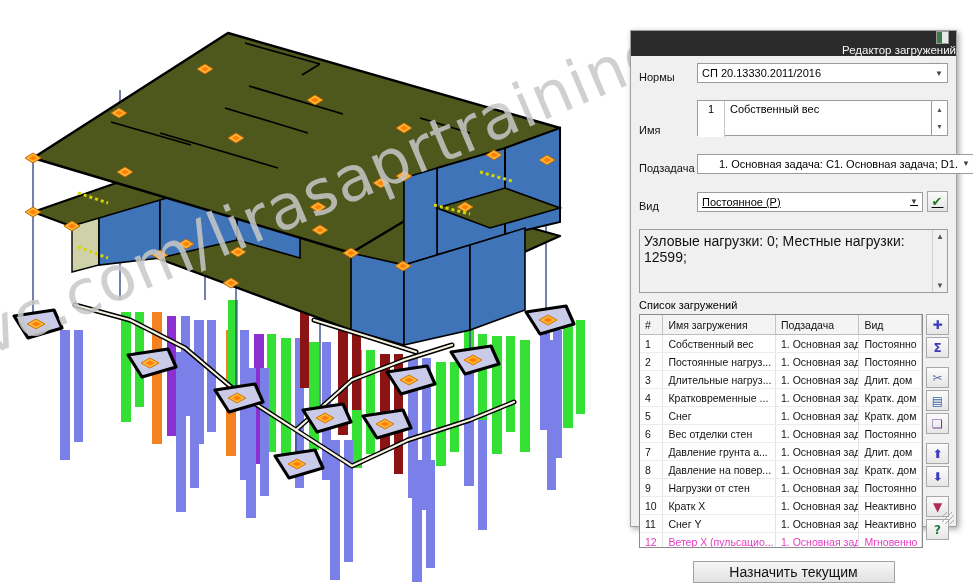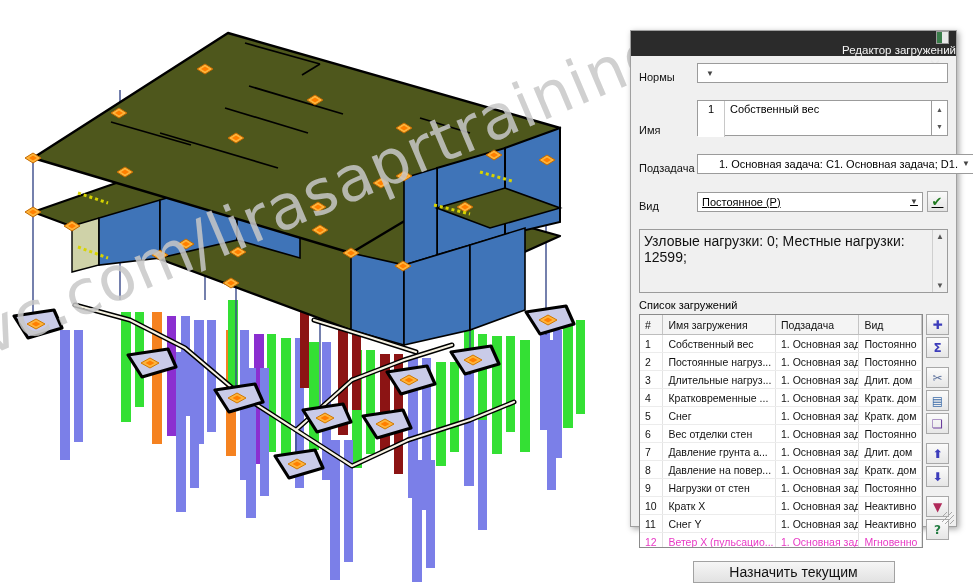--- a/index.html
+++ b/index.html
@@ -338,20 +338,21 @@
     <div class="title-text">Редактор загружений</div>
     <div class="title-close">✕</div>
   </div>
 
   <div class="body">
 
     <div class="row">
       <div class="lbl">Нормы</div>
       <div class="ctl">
         <div class="combo">
+          <span class="txt">СП 20.13330.2011/2016</span>
           <span class="arrow">▼</span>
         </div>
       </div>
     </div>
 
 
     <div class="row">
       <div class="lbl">Имя</div>
       <div class="name-wrap">
         <div class="name-box">

